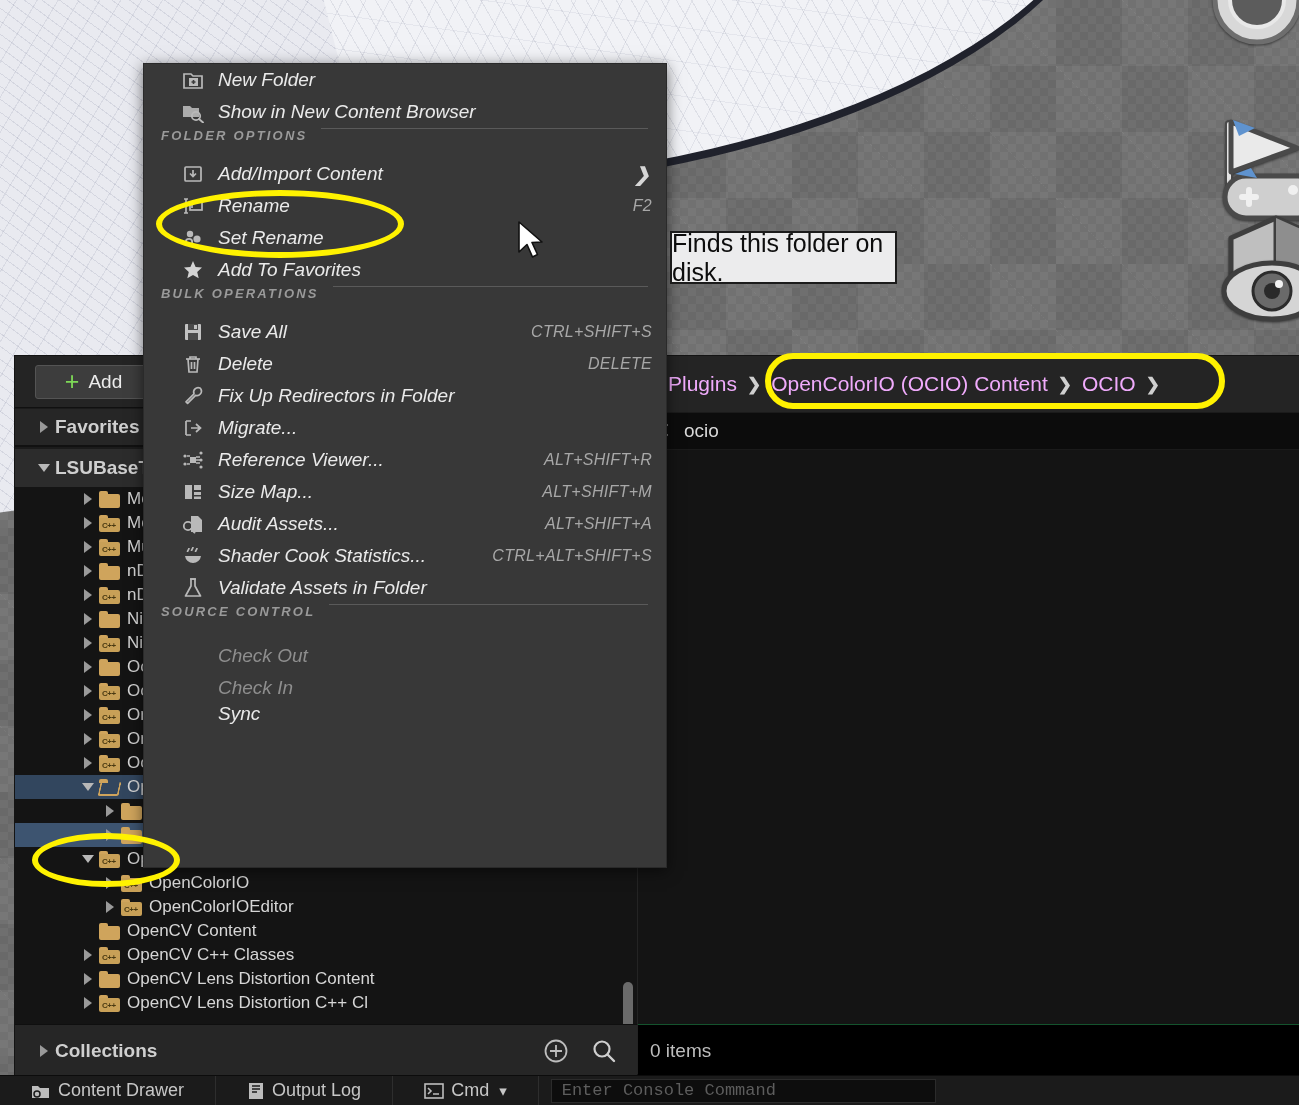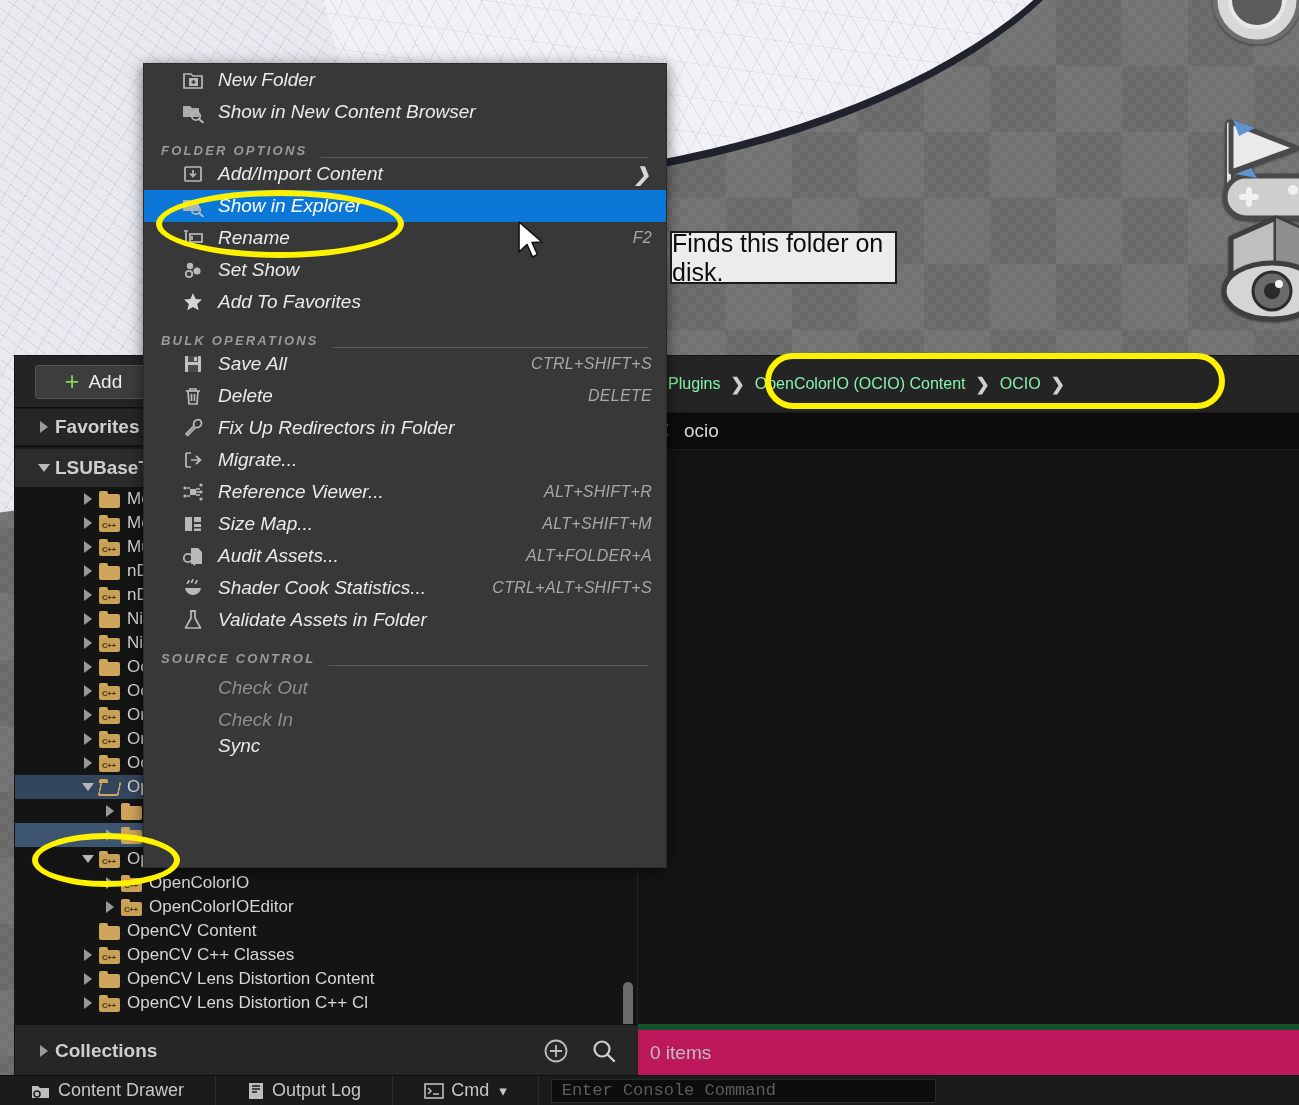--- a/index.html
+++ b/index.html
@@ -102,45 +102,45 @@
      border-top:1px solid #0f0f0f; display:flex; align-items:center; }
 
   
   .tscroll { position:absolute; right:4px; top:0px; width:10px; height:55px; background:#6a6a6a;
      border-radius:5px; }
 
   
   .cb-right { position:absolute; left:623px; top:0; width:662px; height:720px; background:#1b1b1b; }
   .crumbs { position:absolute; left:0; top:0; width:662px; height:56px; background:#242424;
      display:flex; align-items:center; padding-left:20px; gap:0px; }
-  .crumb { color:#86efac; font-size:16px; padding:0 10px; }
+  .crumb { color:#f0abfc; font-size:21px; padding:0 10px; }
   .chev { color:#cfcfcf; font-size:17px; font-weight:bold; }
   .searchrow { position:absolute; left:0; top:57px; width:662px; height:36px; background:#0c0c0c;
      display:flex; align-items:center; }
   .xico { width:46px; text-align:center; color:#cfcfcf; font-size:22px; font-weight:bold; }
   .sval { color:#d8d8d8; font-size:19px; }
   .assets { position:absolute; left:0; top:94px; width:662px; height:574px; background:#141414; }
-  .statusbar { position:absolute; left:0; bottom:0; width:662px; height:52px; background:#be185d;
-     display:flex; align-items:center; padding-left:12px; border-top:6px solid #14532d;}
+  .statusbar { position:absolute; left:0; bottom:0; width:662px; height:52px; background:#000000;
+     display:flex; align-items:center; padding-left:12px; border-top:1px solid #14532d;}
   .status-txt { color:#bdbdbd; font-size:19px; }
 
   
   .ctx { position:absolute; left:143px; top:63px; width:524px; height:805px;
      background:#383838; border:1px solid #2a2a2a; box-shadow:0 3px 14px rgba(0,0,0,.55);font-style:italic; }
   .mi { height:32px; display:flex; align-items:center; padding-left:35px; position:relative; }
   .mi .lbl { color:#eaeaea; font-size:19px; white-space:nowrap; }
   .mi .ico { position:absolute; left:38px; top:50%; transform:translateY(-50%);
      width:22px; height:22px; display:flex; align-items:center; justify-content:center; }
   .mi .txt { margin-left:39px; }
   .mi .acc { position:absolute; right:14px; color:#a8a8a8; font-size:16px; letter-spacing:.3px; }
   .mi.hl { background:#0b78d8; }
   .mi.hl .lbl { color:#fff; }
   .mi.dis .lbl { color:#8e8e8e;margin-top:12px; }
   .mi .subarrow { position:absolute; right:16px; color:#d6d6d6; font-size:19px; font-weight:bold; }
-  .grp { height:30px; display:flex; align-items:flex-end; padding-left:17px; gap:14px; }
+  .grp { height:30px; display:flex; align-items:flex-start; padding-left:17px; gap:14px; }
   .grp .gl { color:#9a9a9a; font-size:13px; letter-spacing:2.2px; font-weight:bold; }
   .grp .gline { flex:1; height:1px; background:#5a5a5a; margin-right:18px; }
 
   
   .tooltip { position:absolute; left:670px; top:231px; width:227px; height:53px;
      background:#ececed; border:2px solid #1b1b1b; display:flex; align-items:center;
      justify-content:center; }
   .tooltip span { color:#0d0d0d; font-size:25px; }
 
   
@@ -534,50 +534,40 @@
       <div class="mi">
         <span class="ico">
           <svg width="22" height="22" viewBox="0 0 22 22">
             <rect x="3" y="4" width="16" height="14" rx="1" stroke="#b9b9b9" fill="none" stroke-width="1.7"></rect>
             <path d="M11 7v6M8 10.5l3 3 3-3" stroke="#b9b9b9" stroke-width="1.7" fill="none"></path>
           </svg>
         </span>
         <span class="lbl txt">Add/Import Content</span>
         <span class="subarrow">❯</span>
       </div>
-      <div class="mi hl">
-        <span class="ico">
-          <svg width="22" height="22" viewBox="0 0 22 22">
-            <path d="M1 5h7l2 2h7v9H1z" fill="#b9b9b9" opacity=".9"></path>
-            <circle cx="14" cy="15" r="4.2" fill="none" stroke="#b9b9b9" stroke-width="1.8"></circle>
-            <path d="M17 18 L21 21.5" stroke="#b9b9b9" stroke-width="1.9" stroke-linecap="round"></path>
-          </svg>
-        </span>
-        <span class="lbl txt">Show in Explorer</span>
-      </div>
       <div class="mi">
         <span class="ico">
           <svg width="22" height="22" viewBox="0 0 22 22">
             <path d="M4 4v14M2 4h4M2 18h4" stroke="#b9b9b9" fill="none" stroke-width="1.7"></path>
             <rect x="8" y="7" width="12" height="8" stroke="#b9b9b9" fill="none" stroke-width="1.7"></rect>
             <path d="M10 9v4" stroke="#b9b9b9" fill="none" stroke-width="1.7"></path>
           </svg>
         </span>
         <span class="lbl txt">Rename</span>
         <span class="acc">F2</span>
       </div>
       <div class="mi">
         <span class="ico">
           <svg width="22" height="22" viewBox="0 0 22 22">
             <circle cx="8" cy="7" r="3.2" fill="#b9b9b9"></circle>
             <circle cx="15" cy="12" r="3.6" fill="#b9b9b9"></circle>
             <circle cx="7" cy="15" r="3.2" fill="none" stroke="#b9b9b9" stroke-width="1.8"></circle>
           </svg>
         </span>
-        <span class="lbl txt">Set Show</span>
+        <span class="lbl txt">Set Rename</span>
       </div>
       <div class="mi">
         <span class="ico">
           <svg width="22" height="22" viewBox="0 0 22 22">
             <path d="M11 2 13.6 8 20 8.6 15.2 12.9 16.7 19.3 11 16 5.3 19.3 6.8 12.9 2 8.6 8.4 8Z" fill="#d4d4d4"></path>
           </svg>
         </span>
         <span class="lbl txt">Add To Favorites</span>
       </div>
       <div class="grp">
@@ -654,21 +644,21 @@
       </div>
       <div class="mi">
         <span class="ico">
           <svg width="22" height="22" viewBox="0 0 22 22">
             <path d="M9 3h7l4 4v12H9z" fill="#b9b9b9"></path>
             <circle cx="6" cy="13" r="4.2" fill="none" stroke="#b9b9b9" stroke-width="1.8"></circle>
             <path d="M9 16 L12.5 19.5" stroke="#b9b9b9" stroke-width="1.9" stroke-linecap="round"></path>
           </svg>
         </span>
         <span class="lbl txt">Audit Assets...</span>
-        <span class="acc">ALT+FOLDER+A</span>
+        <span class="acc">ALT+SHIFT+A</span>
       </div>
       <div class="mi">
         <span class="ico">
           <svg width="22" height="22" viewBox="0 0 22 22">
             <path d="M7 3c0 2-1.5 2-1.5 4M11 2c0 2-1.5 2-1.5 4M15 3c0 2-1.5 2-1.5 4" stroke="#b9b9b9" fill="none" stroke-width="1.7"></path>
             <path d="M3 11h16a8 8 0 0 1-8 7 8 8 0 0 1-8-7Z" fill="#b9b9b9"></path>
           </svg>
         </span>
         <span class="lbl txt">Shader Cook Statistics...</span>
         <span class="acc">CTRL+ALT+SHIFT+S</span>

